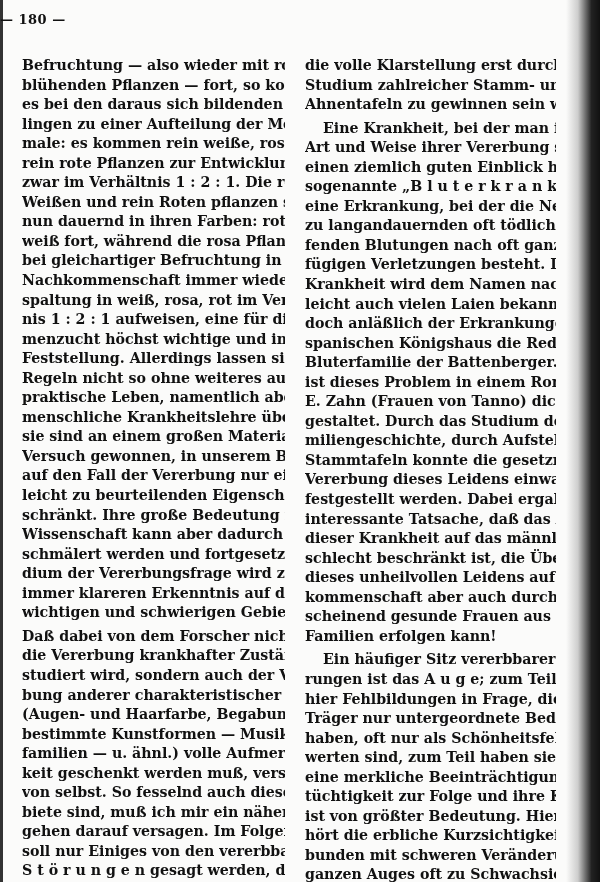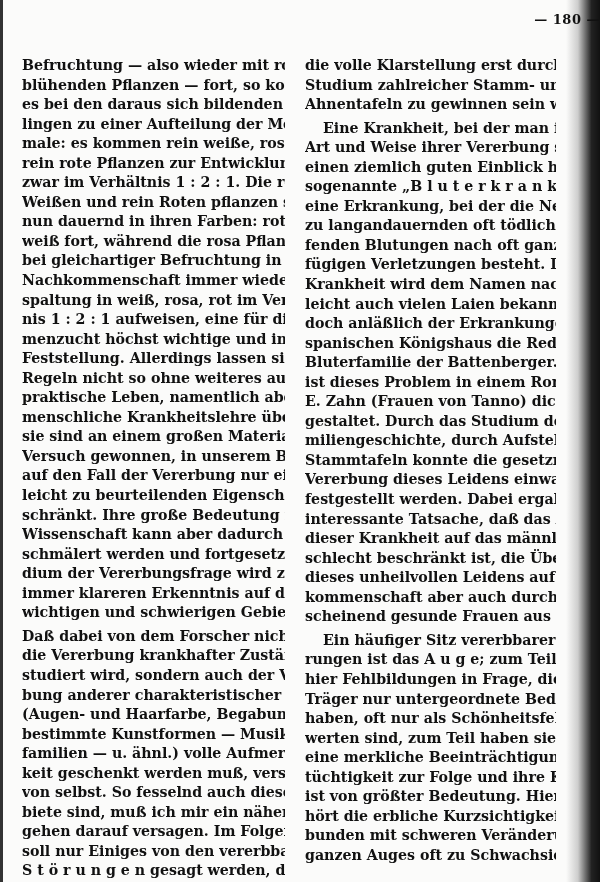--- a/index.html
+++ b/index.html
@@ -16,21 +16,21 @@
   }
   .left-edge {
     position: absolute; left: 0; top: 0; width: 3px; height: 882px;
     background: #333;
   }
   .right-shadow {
     position: absolute; right: 0; top: 0; width: 34px; height: 882px;
     background: linear-gradient(to right, rgba(255,255,255,0) 0%, rgba(120,120,120,0.35) 35%, #222 75%, #111 100%);
   }
   .page-number {
-    position: absolute; top: 12px; left: 0; width: 600px; text-align: right;
+    position: absolute; top: 12px; left: 0; width: 600px; text-align: left;
     font-size: 13px; font-weight: bold; letter-spacing: 0.5px;
   }
   .column {
     position: absolute; top: 56px;
     font-size: 14.2px; line-height: 19.55px; font-weight: bold;
   }
   .col-left { left: 22px; width: 263px; }
   .col-right { left: 305px; width: 251px; }
   .line {
     display: block; white-space: nowrap; overflow: hidden;
@@ -119,20 +119,21 @@
     <span class="line">miliengeschichte, durch Aufstellung von</span>
     <span class="line">Stammtafeln konnte die gesetzmäßige</span>
     <span class="line">Vererbung dieses Leidens einwandfrei</span>
     <span class="line">festgestellt werden. Dabei ergab sich die</span>
     <span class="line">interessante Tatsache, daß das Auftreten</span>
     <span class="line">dieser Krankheit auf das männliche Ge-</span>
     <span class="line">schlecht beschränkt ist, die Übertragung</span>
     <span class="line">dieses unheilvollen Leidens auf die Nach-</span>
     <span class="line">kommenschaft aber auch durch selbst an-</span>
     <span class="line">scheinend gesunde Frauen aus solchen</span>
+    <span class="line last">Familien erfolgen kann!</span>
     <span class="line indent gap">Ein häufiger Sitz vererbbarer Stö-</span>
     <span class="line">rungen ist das A u g e; zum Teil kommen</span>
     <span class="line">hier Fehlbildungen in Frage, die für den</span>
     <span class="line">Träger nur untergeordnete Bedeutung</span>
     <span class="line">haben, oft nur als Schönheitsfehler zu</span>
     <span class="line">werten sind, zum Teil haben sie jedoch</span>
     <span class="line">eine merkliche Beeinträchtigung der Seh-</span>
     <span class="line">tüchtigkeit zur Folge und ihre Kenntnis</span>
     <span class="line">ist von größter Bedeutung. Hierher ge-</span>
     <span class="line">hört die erbliche Kurzsichtigkeit, die, ver-</span>

